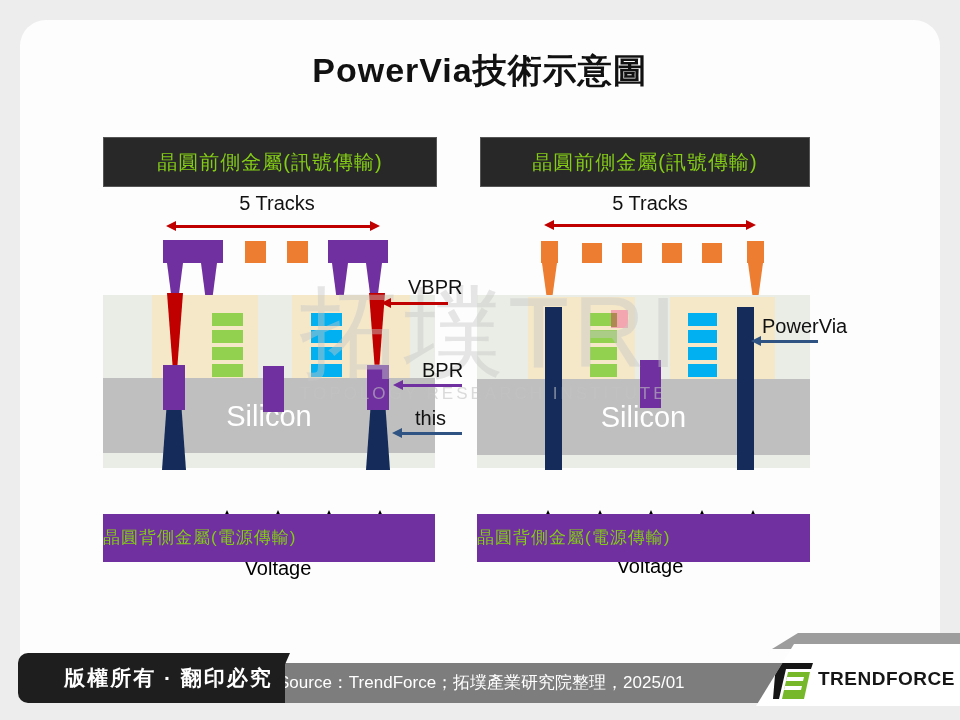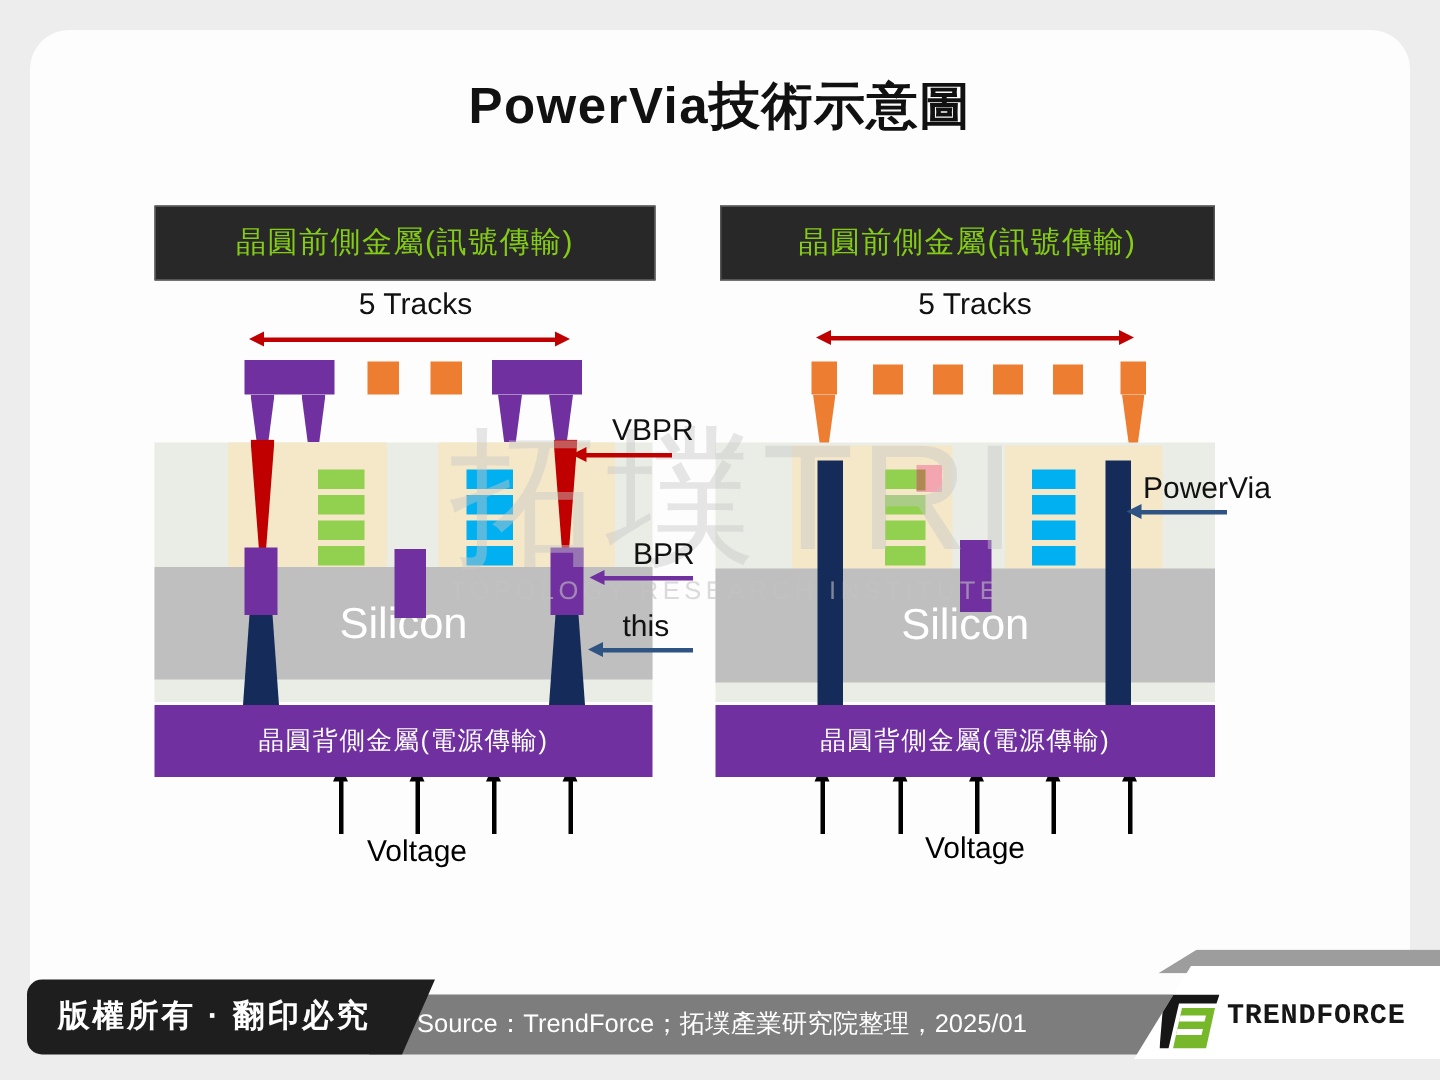--- a/index.html
+++ b/index.html
@@ -28,22 +28,22 @@
   }
   .tracks-label{font-size:20px;color:#111;text-align:center;z-index:3;width:200px;}
   .voltage-label{font-size:20px;color:#000000;text-align:center;z-index:3;width:140px;}
   .silicon-band{background:#bfbfbf;z-index:1;}
   .silicon-text{
     width:100%;text-align:center;color:#fff;font-size:29px;top:22px;z-index:2;
   }
   .substrate-bg{background:#e9ede5;z-index:0;}
   .beige{background:#f5e8c9;z-index:1;}
   .back-metal{
-    background:#7030a0;color:#ffffff;font-size:17px;text-align:center;
-    line-height:48px;z-index:4;letter-spacing:1px;
+    background:#7030a0;color:#84cc16;font-size:17px;
+    line-height:48px;z-index:4;letter-spacing:1px;margin-top:44px;
   }
   .purple{background:#7030a0;}
   .navy{background:#152c5b;}
   .orange{background:#ed7d31;}
   .bar-stack{display:flex;flex-direction:column;gap:4px;z-index:2;}
   .bar-stack .bar{height:13px;width:100%;}
   .bar-green{background:#92d050;}
   .bar-blue{background:#00b0f0;}
   .taper-leg{clip-path:polygon(0 0,100% 0,74% 100%,26% 100%);}
   .vbpr{
@@ -75,39 +75,40 @@
   .anno-label{font-size:20px;color:#111;z-index:6;}
   
   .watermark{left:300px;top:282px;width:420px;z-index:5;pointer-events:none;
     color:rgba(200,200,200,0.45);text-align:left;}
   .watermark .wm1{font-size:100px;font-weight:normal;line-height:100px;letter-spacing:4px;}
   .watermark .wm2{font-size:17px;letter-spacing:3px;margin-top:2px;color:rgba(195,195,195,0.6);}
   
   .copyright-box{
     left:18px;top:653px;width:250px;height:50px;background:#1e1e1e;z-index:11;
     border-radius:10px 0 0 10px;
+    padding-left:17px;
   }
   .copyright-box::after{
     content:"";position:absolute;left:250px;top:0;width:0;height:0;
     border-top:50px solid #1e1e1e;border-right:22px solid transparent;
   }
   .copyright-text{
     width:100%;text-align:center;color:#fff;font-size:21px;font-weight:bold;
     line-height:50px;letter-spacing:2px;z-index:12;
   }
   .source-bar{left:246px;top:663px;width:548px;height:40px;background:#7d7d7d;z-index:10;}
   .source-text{left:32px;top:0;line-height:40px;color:#fff;font-size:17px;z-index:11;white-space:nowrap;}
   .gray-accent{left:772px;top:633px;width:188px;height:16px;background:#9d9d9d;z-index:10;
     clip-path:polygon(26px 0,100% 0,100% 100%,0 100%);}
   .logo-plate{left:756px;top:644px;width:204px;height:62px;background:#fff;z-index:12;
     clip-path:polygon(38px 0,100% 0,100% 100%,0 100%);}
   .logo-mark{left:17px;top:19px;width:40px;height:36px;z-index:13;}
   .logo-text{
     left:62px;top:17px;z-index:13;color:#161616;
-    font-family:Liberation Mono, monospace;font-weight:600;font-size:27px;
+    font-family:Liberation Sans, sans-serif;font-weight:600;font-size:27px;
     font-variant:small-caps;text-transform:lowercase;letter-spacing:0.5px;
   }
   .disclaimer{left:18px;top:703px;font-size:13px;color:#ababab;z-index:11;}
 </style>
 </head>
 <body>
 
 <div class="screen">
   <div class="abs card"></div>
 

